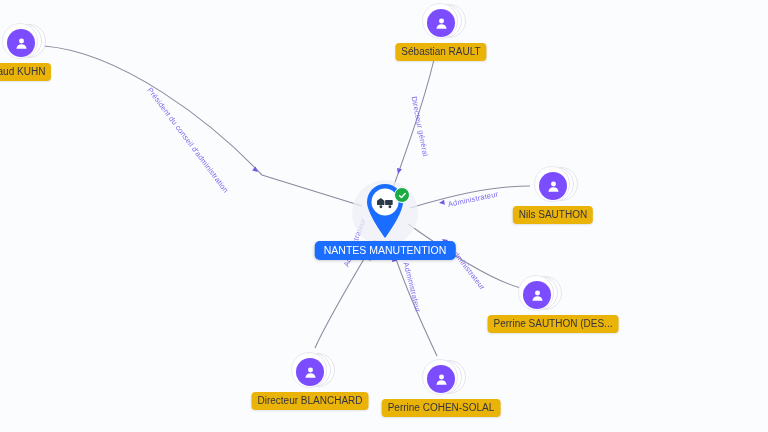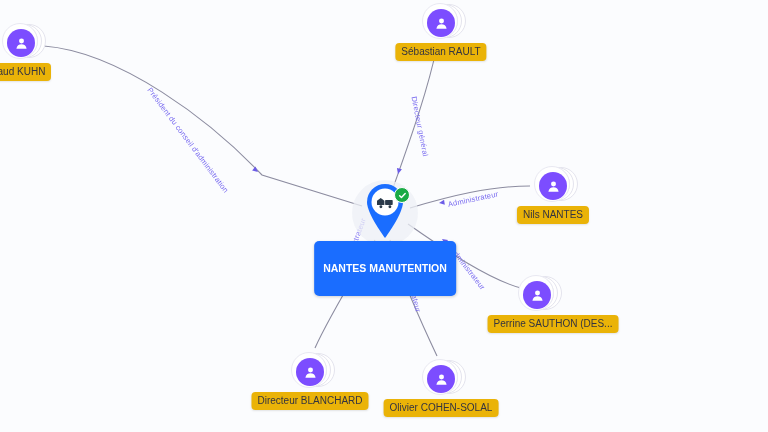--- a/index.html
+++ b/index.html
@@ -145,22 +145,22 @@
   }
   #company-label {
     position: absolute;
     left: 0px;
     top: 26px;
     transform: translateX(-50%);
     background: #1a6dff;
     color: #ffffff;
     font-size: 10.5px;
     line-height: 13px;
-    font-weight: 700;
-    padding: 21px 9px;
+    font-weight: 400;
+    padding: 3px 9px;
     border-radius: 5px;
     white-space: nowrap;
     box-shadow: 0 1px 3px rgba(0,0,0,0.18);
   }
 </style>
 </head>
 <body>
 
 <div id="canvas">
 
@@ -228,21 +228,21 @@
           <div class="stack-card c1"></div>
           <div class="avatar-ring">
             <div class="avatar-disc">
               <svg viewBox="0 0 24 24" width="17" height="17" xmlns="http://www.w3.org/2000/svg">
                 <circle cx="12" cy="8.6" r="3.5" fill="#ffffff"></circle>
                 <path d="M4.8 19.5 C5.4 14.9 8.4 13 12 13 C15.6 13 18.6 14.9 19.2 19.5 Z" fill="#ffffff"></path>
               </svg>
             </div>
           </div>
         </div>
-        <div class="person-label" style="left: 0px;">Nils NANTES</div>
+        <div class="person-label" style="left: 0px;">Nils SAUTHON</div>
       </div>
       <div class="person-node" style="left: 537px; top: 293px;">
         <div class="stack">
           <div class="stack-card c3"></div>
           <div class="stack-card c2"></div>
           <div class="stack-card c1"></div>
           <div class="avatar-ring">
             <div class="avatar-disc">
               <svg viewBox="0 0 24 24" width="17" height="17" xmlns="http://www.w3.org/2000/svg">
                 <circle cx="12" cy="8.6" r="3.5" fill="#ffffff"></circle>
@@ -260,21 +260,21 @@
           <div class="stack-card c1"></div>
           <div class="avatar-ring">
             <div class="avatar-disc">
               <svg viewBox="0 0 24 24" width="17" height="17" xmlns="http://www.w3.org/2000/svg">
                 <circle cx="12" cy="8.6" r="3.5" fill="#ffffff"></circle>
                 <path d="M4.8 19.5 C5.4 14.9 8.4 13 12 13 C15.6 13 18.6 14.9 19.2 19.5 Z" fill="#ffffff"></path>
               </svg>
             </div>
           </div>
         </div>
-        <div class="person-label" style="left: 0px;">Olivier COHEN-SOLAL</div>
+        <div class="person-label" style="left: 0px;">Perrine COHEN-SOLAL</div>
       </div>
       <div class="person-node" style="left: 310px; top: 370px;">
         <div class="stack">
           <div class="stack-card c3"></div>
           <div class="stack-card c2"></div>
           <div class="stack-card c1"></div>
           <div class="avatar-ring">
             <div class="avatar-disc">
               <svg viewBox="0 0 24 24" width="17" height="17" xmlns="http://www.w3.org/2000/svg">
                 <circle cx="12" cy="8.6" r="3.5" fill="#ffffff"></circle>

